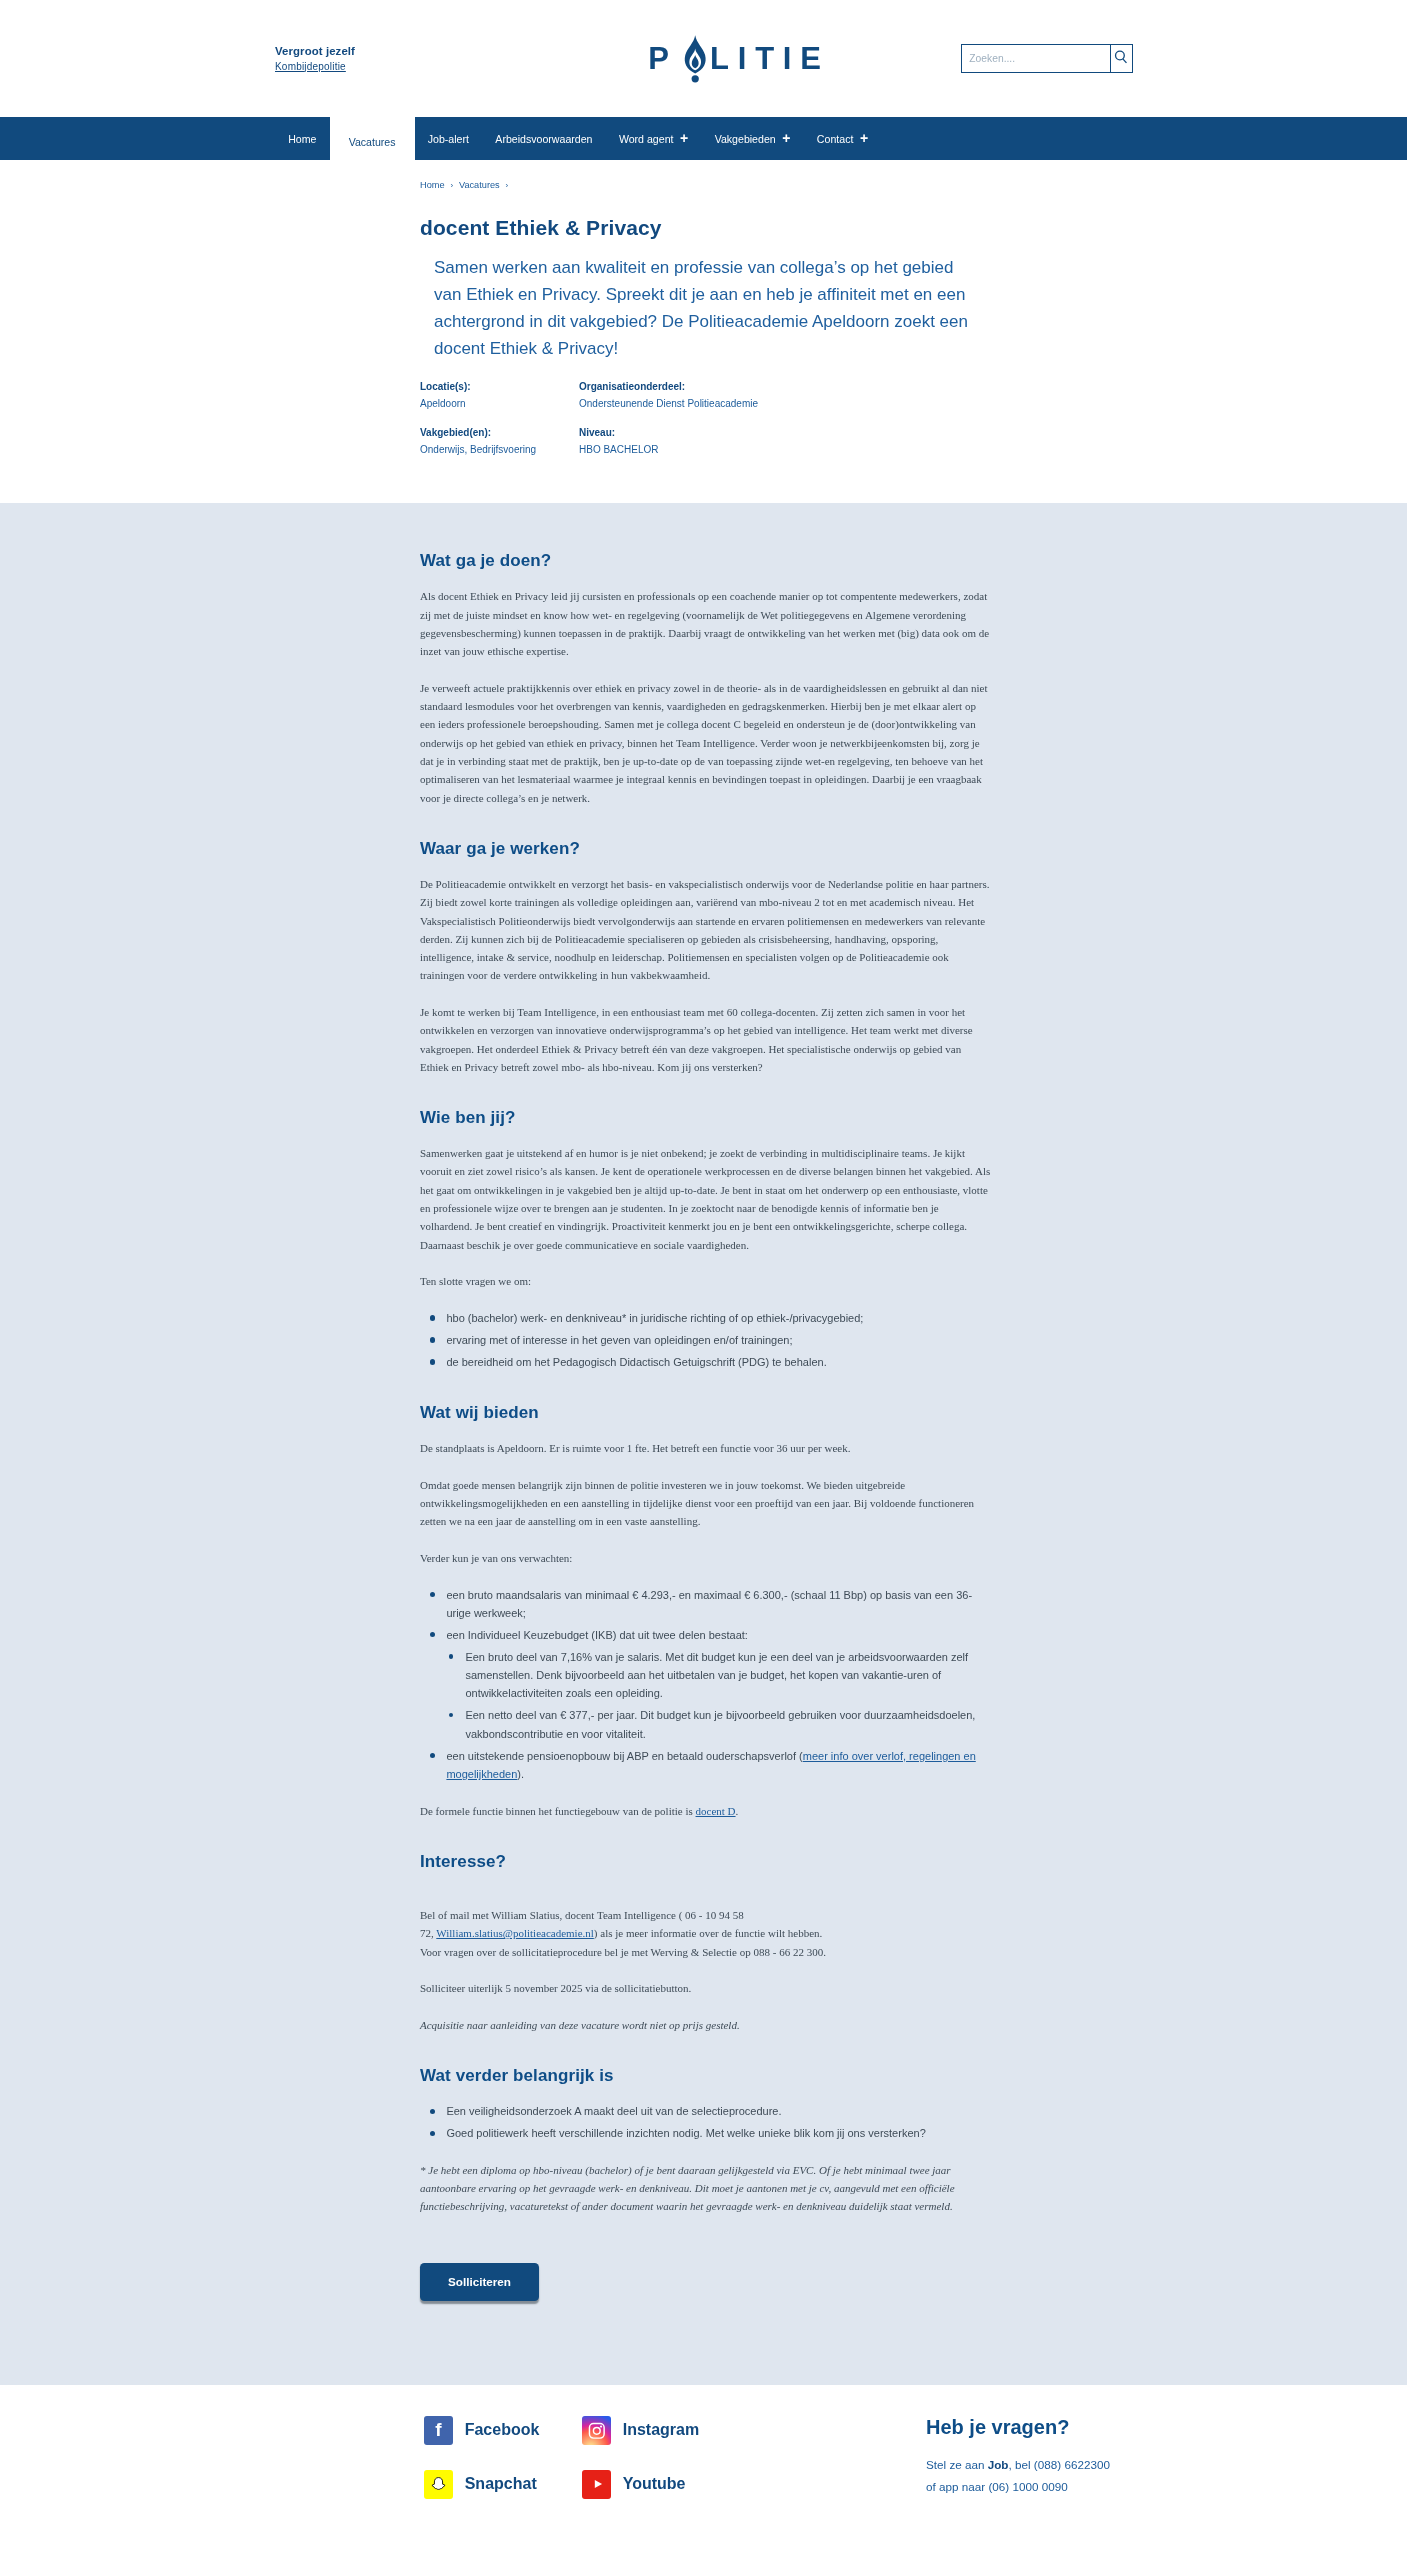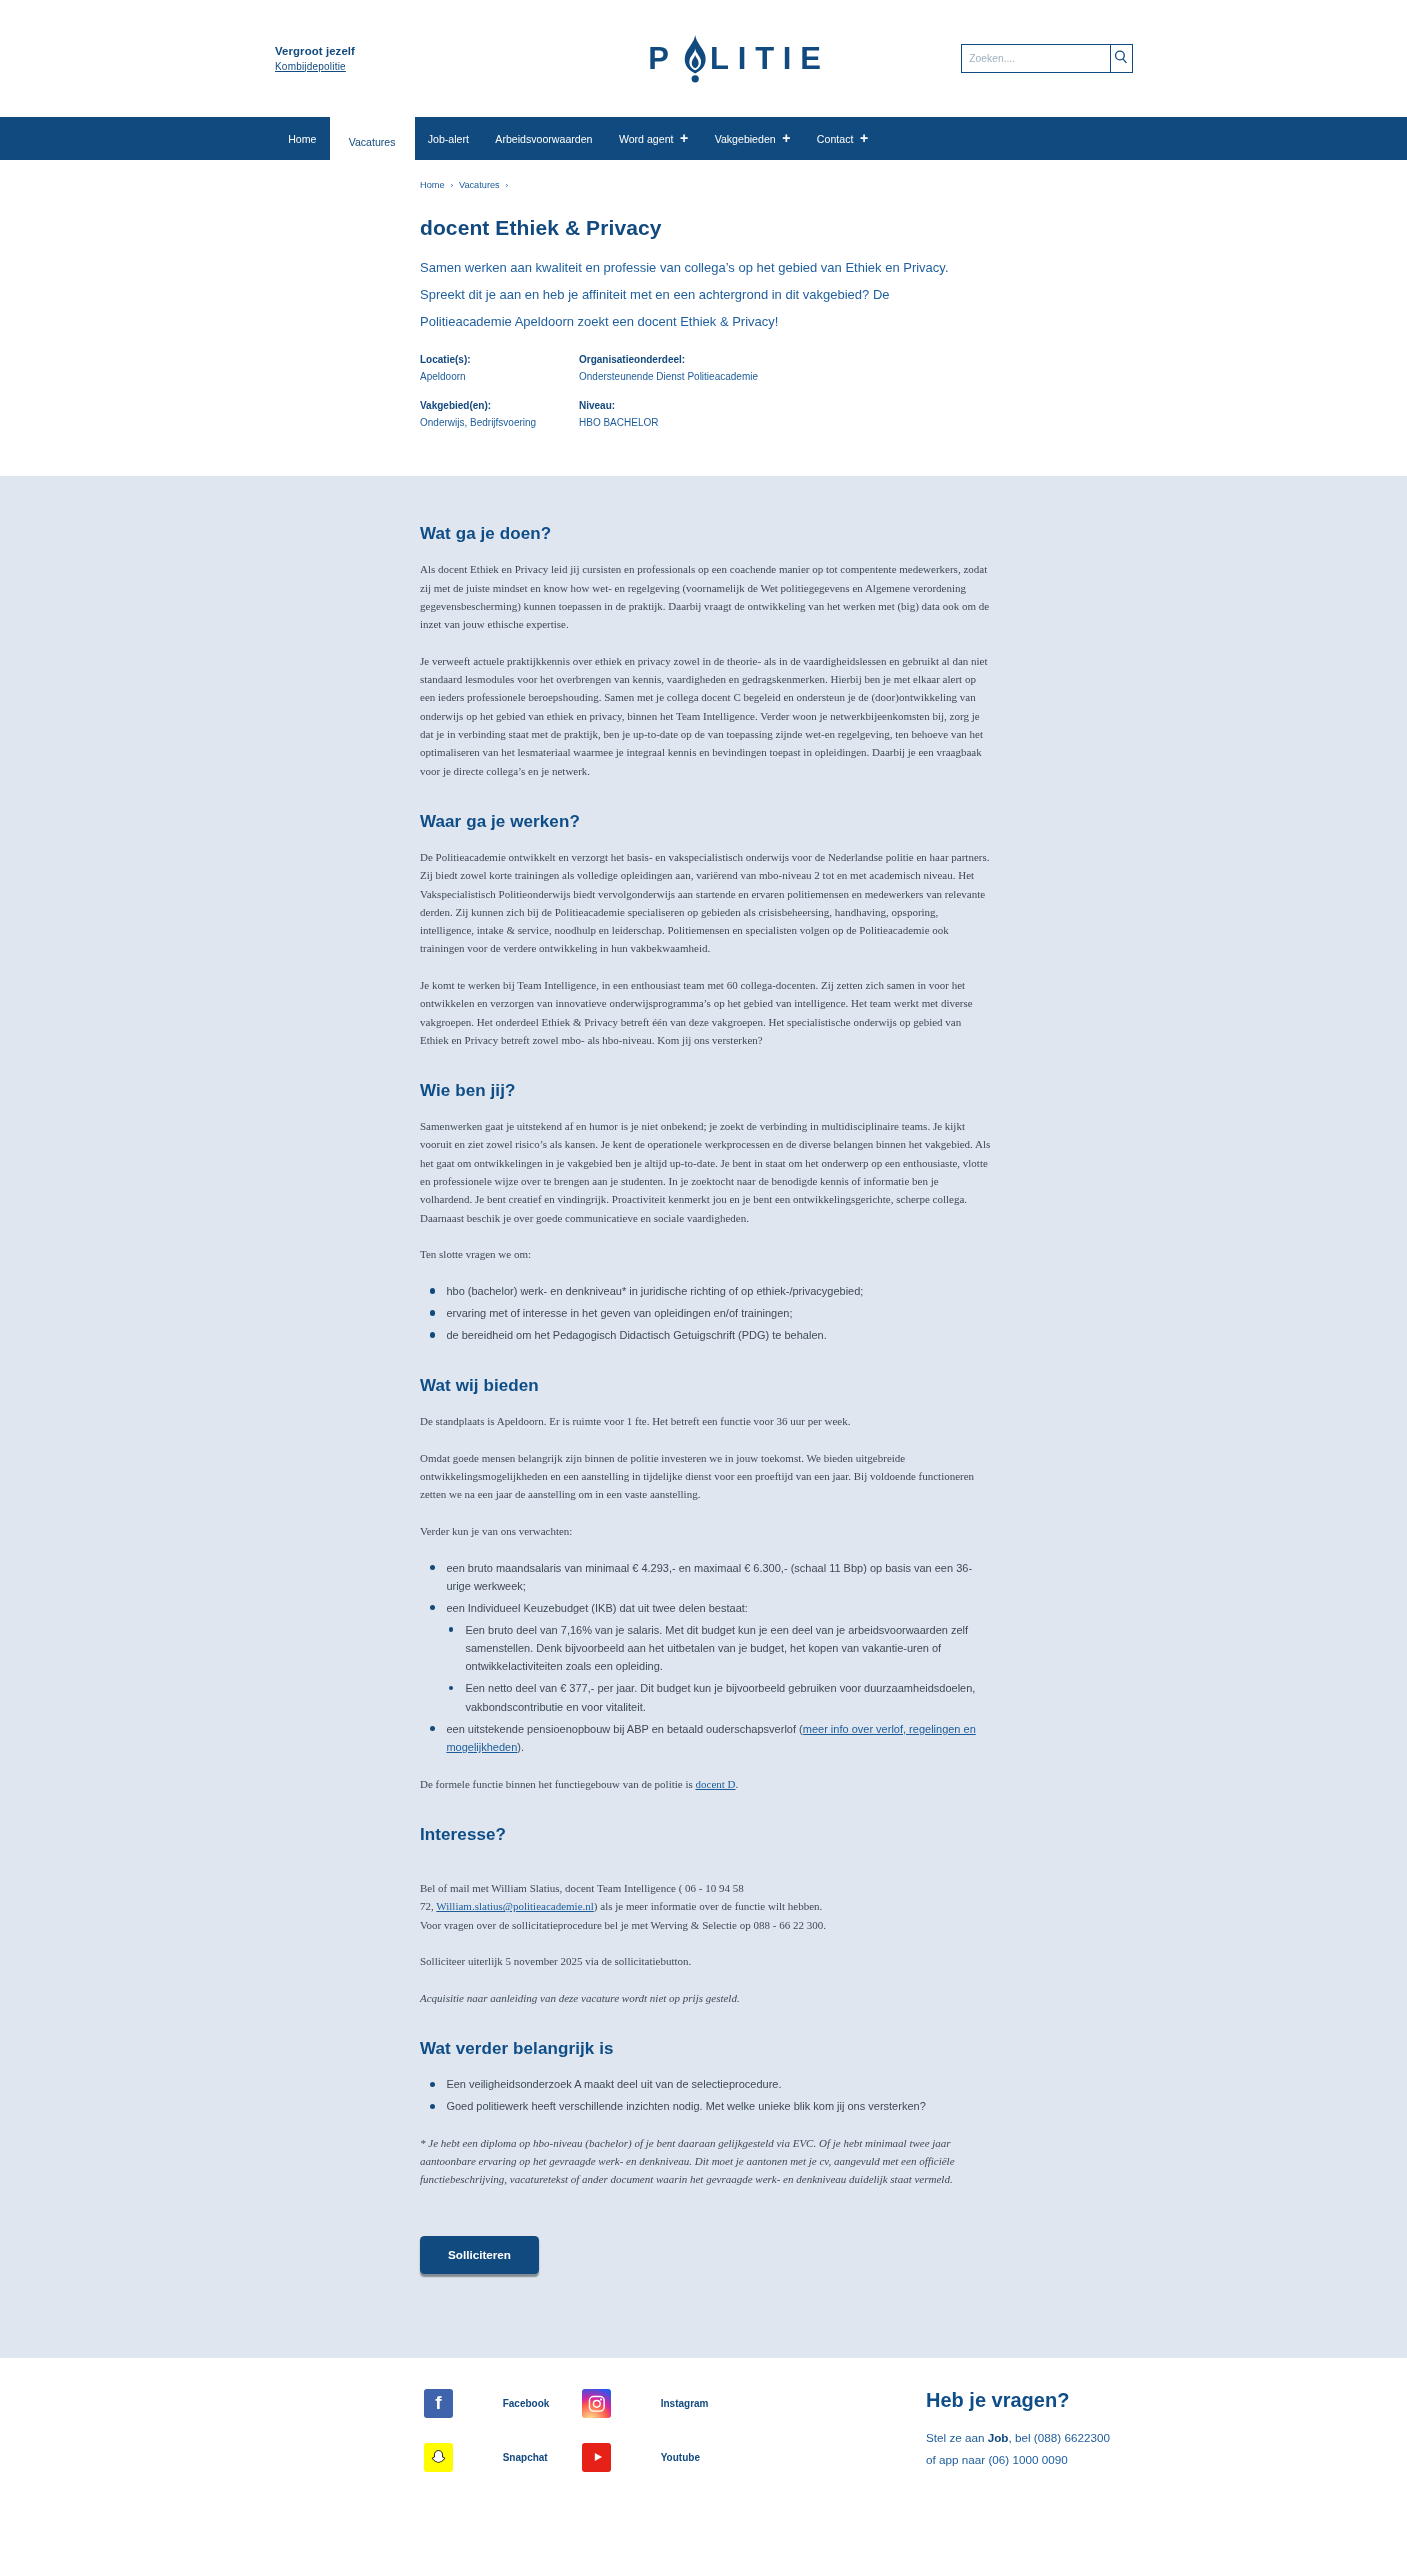--- a/index.html
+++ b/index.html
@@ -32,21 +32,21 @@
   .nav-item.active { background: #ffffff; color: #114a7e; height: 49px; position: relative; z-index: 2; padding: 0 19px; }
   .nav-plus { font-size: 14px; font-weight: bold; margin-left: 6.6px; position: relative; top: -0.7px; }
 
   
   .prematter { background: #fff; padding-bottom: 48px; }
   .article-col { margin-left: 145px; width: 572px; }
   .breadcrumb { padding-top: 20px; font-size: 9.2px; color: #1d5c9b; display: flex; align-items: center; gap: 5.9px; }
   .breadcrumb a { color: #1d5c9b; text-decoration: none; cursor: pointer; }
   .crumb-sep { font-size: 8px; color: #1d5c9b; }
   h1.job-title { margin-top: 26.4px; font-size: 21px; color: #12497f; letter-spacing: 0.1px; }
-  .job-intro { margin-top: 13.2px; font-size: 13px; line-height: 27px; color: #1f5f9e; width: 535px; }
+  .job-intro { margin-top: 13.2px; font-size: 17px; line-height: 27px; color: #1f5f9e; width: 535px; margin-left: 14px; }
   .meta-grid { margin-top: 19px; display: grid; grid-template-columns: 159px 1fr; row-gap: 17.6px; }
   .meta-label { font-size: 10px; font-weight: bold; color: #12497f; }
   .meta-value { font-size: 10px; color: #1d5c9b; margin-top: 6.6px; }
 
   
   .mainarea { background: #dfe6ef; padding: 48px 0 84px 0; }
   .mainarea h2 { font-size: 17px; color: #0e4d87; margin: 32px 0 16px 0; letter-spacing: 0.1px; }
   .mainarea h2:first-child { margin-top: 0; }
   .mainarea p { font-size: 11px; line-height: 18.3px; margin-bottom: 18.3px; font-family: Liberation Serif, serif; }
   .mainarea p:last-child { margin-bottom: 0; }
@@ -66,21 +66,21 @@
   
   .site-footer { background: #fff; padding-top: 31px; }
   .footer-top { display: flex; }
   .social-grid { margin-left: 149px; display: grid; grid-template-columns: 158px 158px; row-gap: 25px; }
   .social-item { display: flex; align-items: center; gap: 11.7px; cursor: pointer; text-decoration: none; }
   .social-icon { width: 29px; height: 29px; border-radius: 2.9px; display: flex; align-items: center; justify-content: center; flex: none; }
   .si-facebook { background: #4064ac; color: #fff; font-size: 19px; font-weight: bold; }
   .si-instagram { background: radial-gradient(circle at 30% 110%, #fdf497 0%, #fd5949 45%, #d6249f 60%, #285aeb 90%); }
   .si-snapchat { background: #fffc00; }
   .si-youtube { background: #e62117; }
-  .social-label { font-size: 10px; font-weight: bold; color: #12497f; margin-left: 38px; }
+  .social-label { font-size: 16px; font-weight: bold; color: #12497f; }
   .questions { margin-left: 186px; width: 264px; }
   .questions h2 { font-size: 20px; color: #0e4d87; }
   .questions .qline { margin-top: 16px; font-size: 11.7px; line-height: 20.5px; color: #1d5c9b; }
   .questions .qline + .qline { margin-top: 1.5px; }
   .questions .qbold { font-weight: bold; color: #12497f; }
 </style>
 </head>
 <body>
 
 <header class="site-header">

